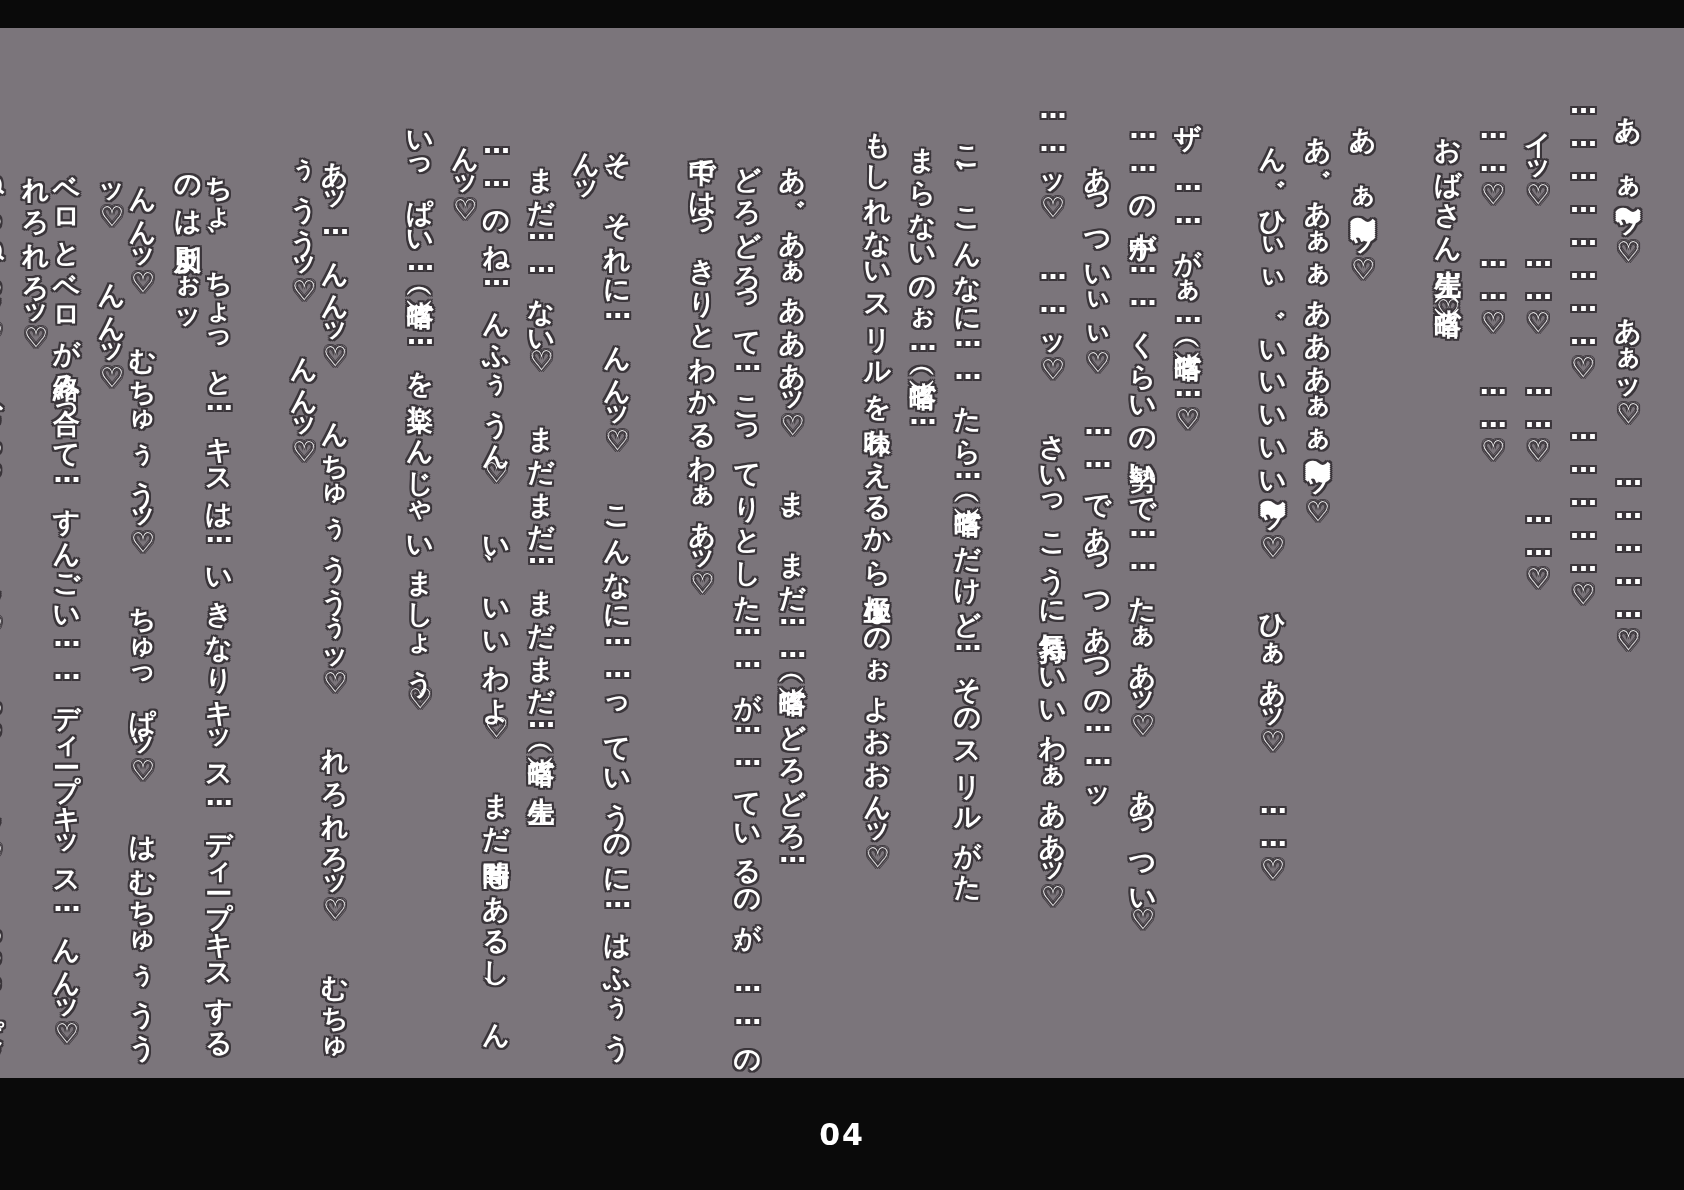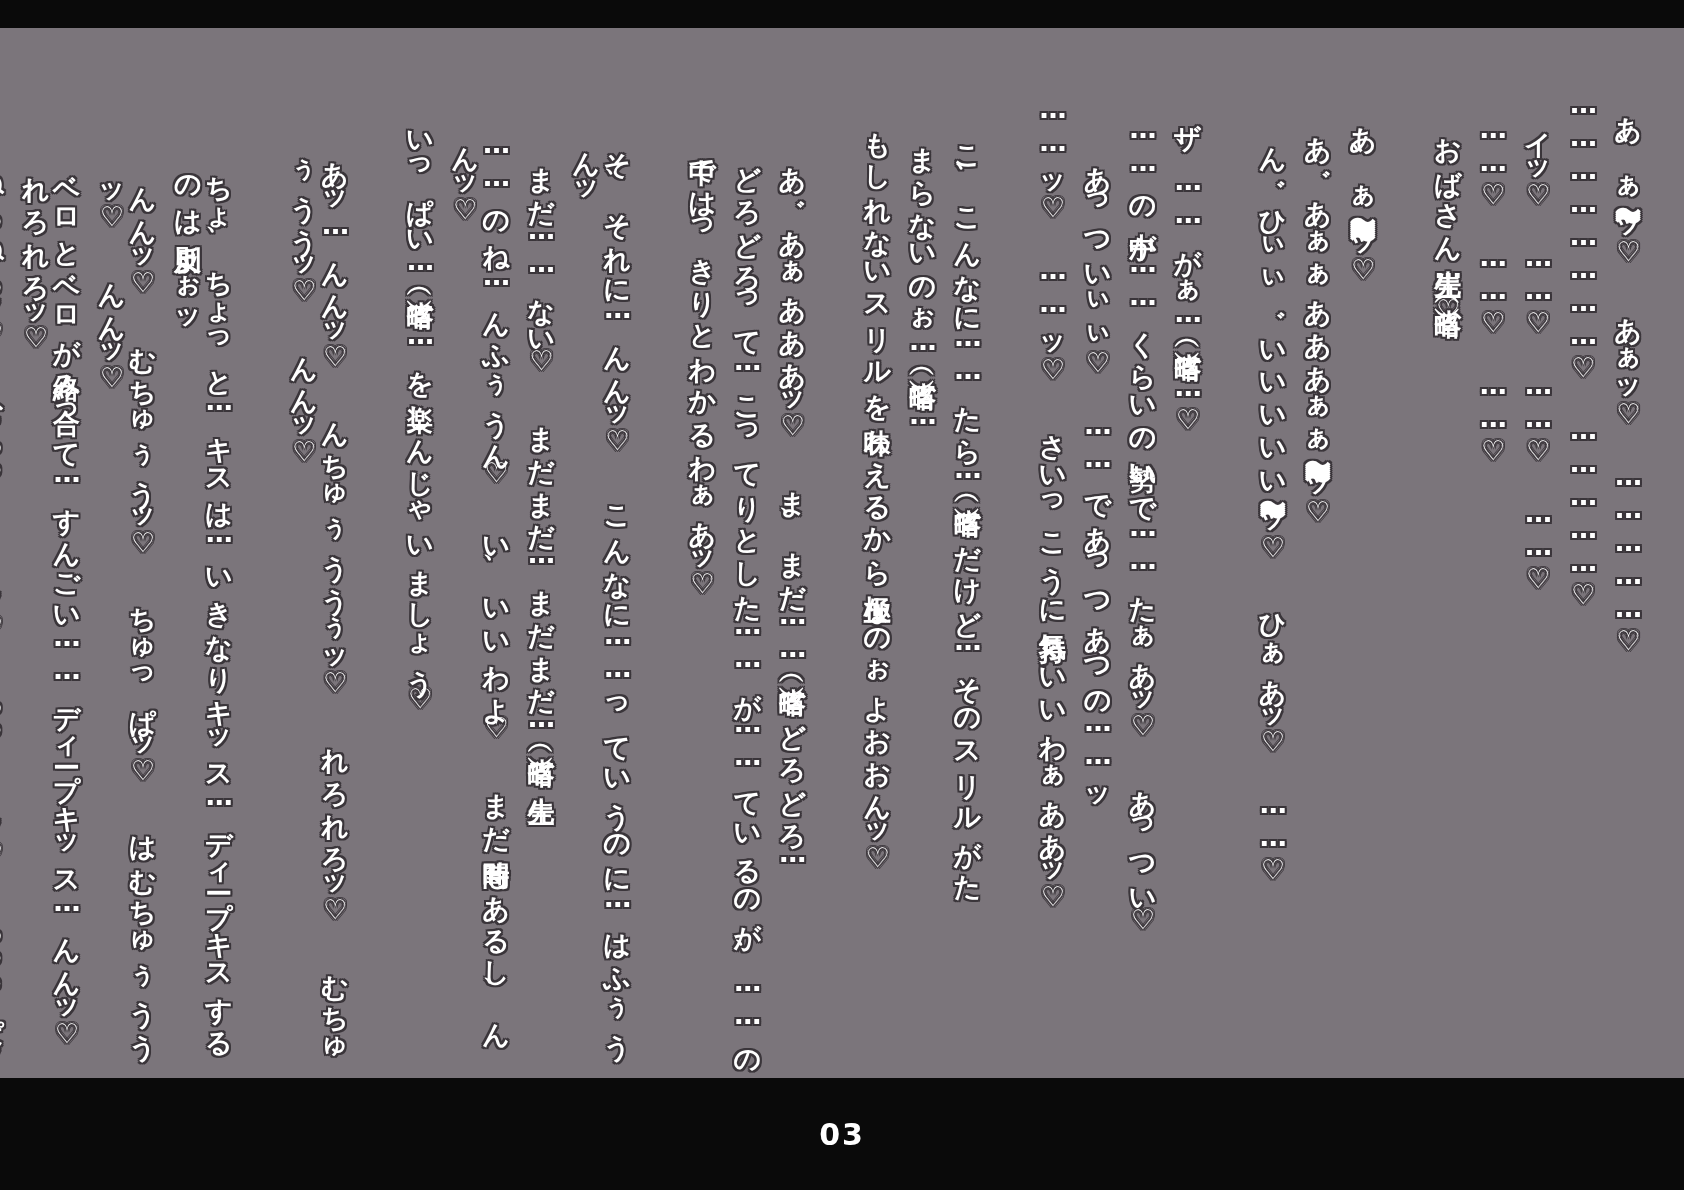--- a/index.html
+++ b/index.html
@@ -124,15 +124,15 @@
         <div class="vcol" style="padding-top: 85px;">あッ…んんッ♡　んちゅぅううぅッ♡　れろれろッ♡　むちゅぅううッ♡　んんッ♡</div>
         <div class="gap-col"></div>
         <div class="vcol" style="padding-top: 100px;">ちょ、ちょっと…キスは…いきなりキッス…ディープキスするのは反則よぉッ</div>
         <div class="vcol" style="padding-top: 110px;">んんッ♡　むちゅぅうッ♡　ちゅっぱッ♡　はむちゅぅううッ♡　んんッ♡</div>
         <div class="vcol" style="padding-top: 100px;">ベロとベロが絡み合って…すんごい……ディープキッス…んんッ♡　れろれろッ♡</div>
         <div class="vcol" style="padding-top: 95px;">ねろねろッ♡　むちゅぅううッ♡　ちゅぅうッ♡　ちゅっぱッ♡</div>
       </div>
   </div>
 
   <div class="bottom-bar">
-    <span class="page-number">03</span>
+    <span class="page-number">04</span>
   </div>
 </div>
 
 </body></html>

